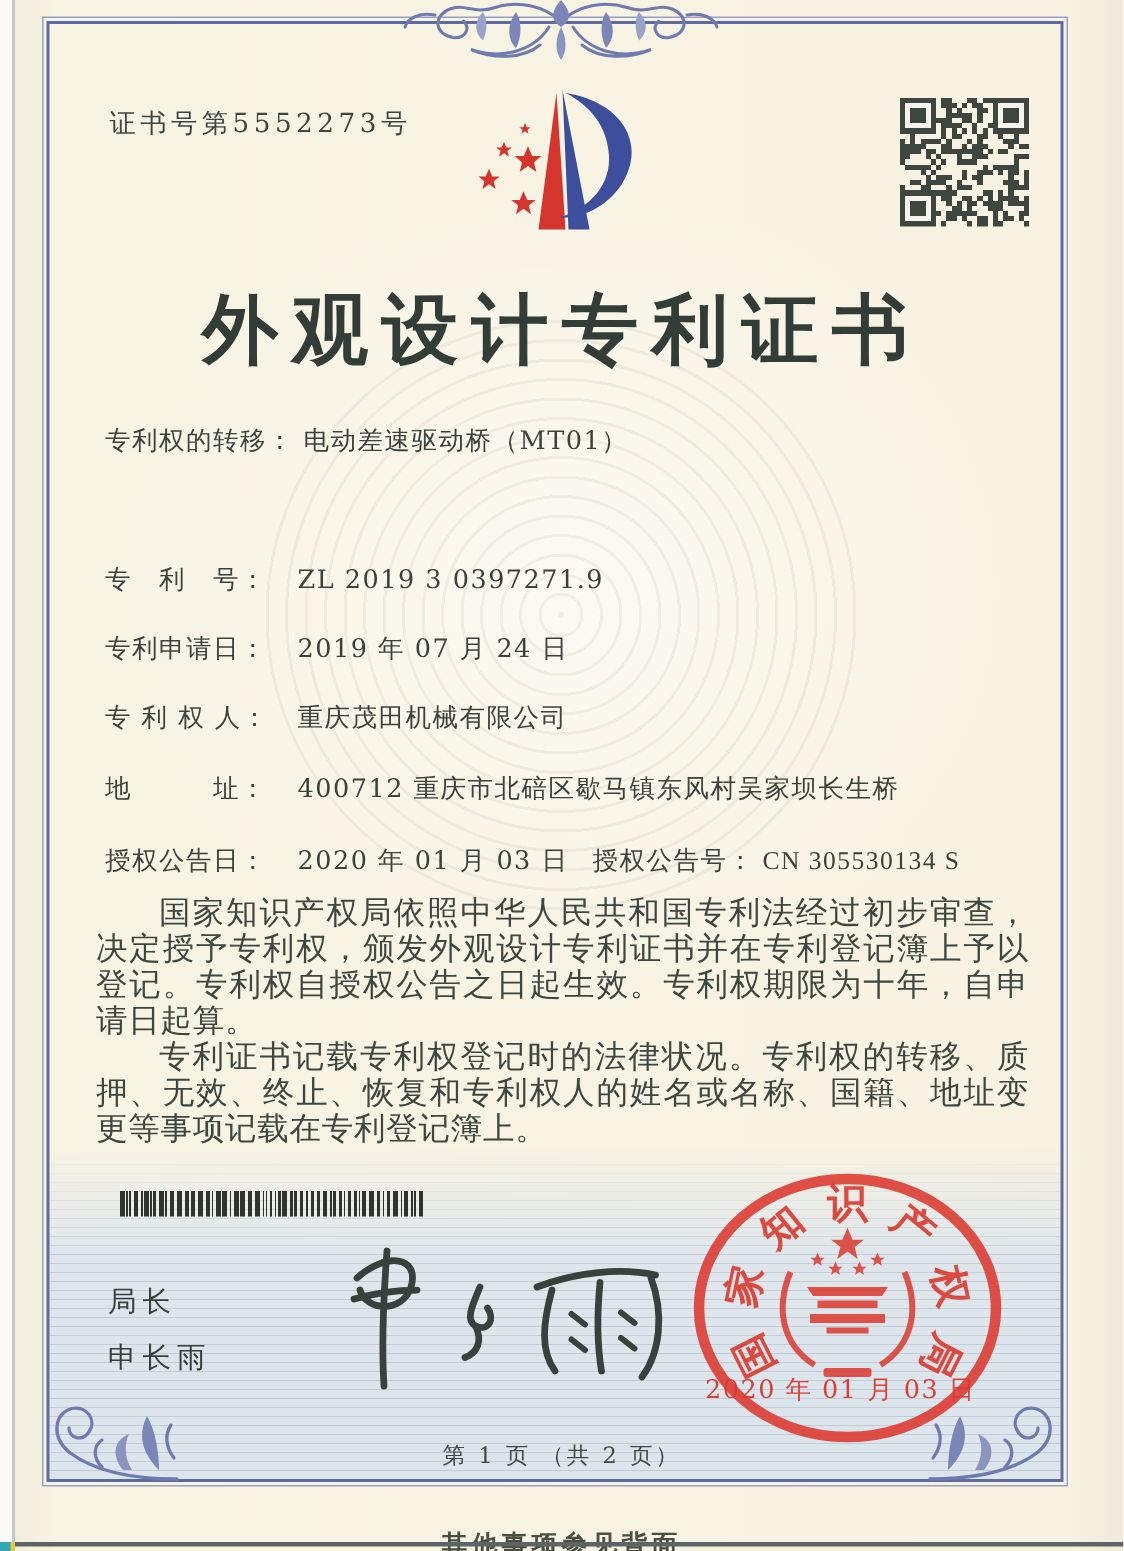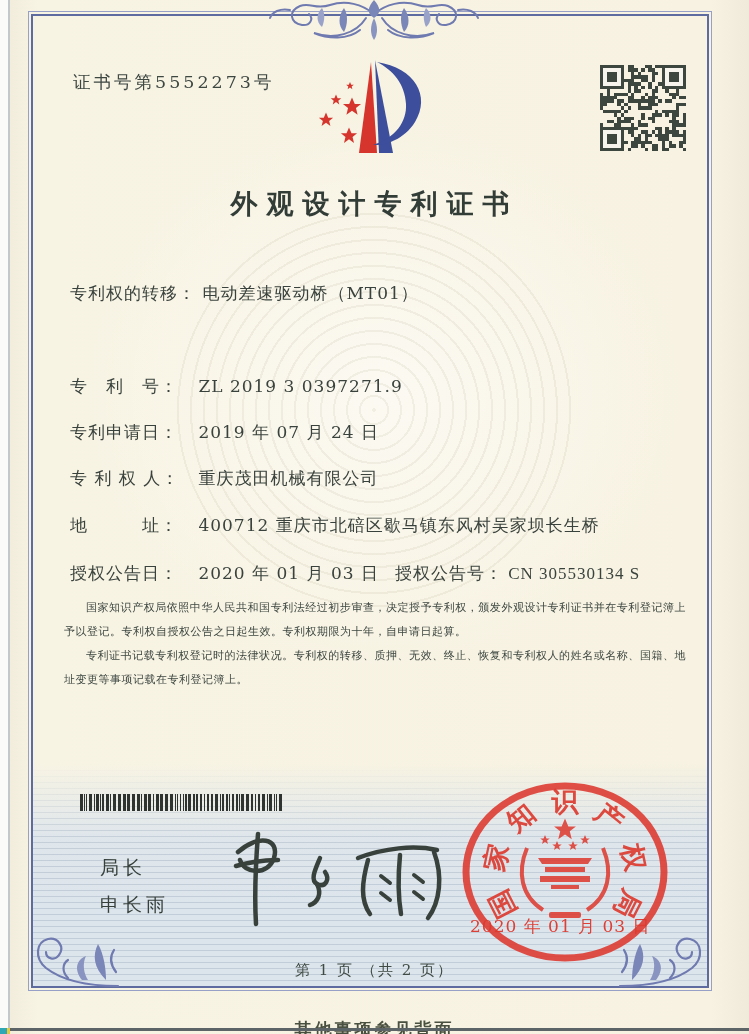--- a/index.html
+++ b/index.html
@@ -29,34 +29,34 @@
     background:linear-gradient(180deg, rgba(221,229,236,0) 0, rgba(221,229,236,.9) 70px, #dde5ec 140px);}
   .band::before{content:"";position:absolute;inset:0;opacity:.55;
     background:repeating-linear-gradient(180deg, rgba(110,132,160,.45) 0 1px, rgba(0,0,0,0) 1px 6px);
     -webkit-mask:linear-gradient(180deg, transparent, #000 80px);
             mask:linear-gradient(180deg, transparent, #000 80px);}
 
   .cert-no{position:absolute;left:73px;top:70px;font-size:17.5px;letter-spacing:3px;color:#3d4742;}
   .logo{position:absolute;left:303px;top:50px;}
   .qr{position:absolute;left:600px;top:65px;}
   .title{position:absolute;left:0;top:186px;width:100%;text-align:center;
-    font-size:27px;font-weight:bold;letter-spacing:9px;color:#333d38;}
+    font-size:51px;font-weight:bold;letter-spacing:9px;color:#333d38;}
 
   .field{position:absolute;left:70px;font-size:17px;color:var(--ink);letter-spacing:1px;white-space:nowrap;}
   .flabel{display:inline-block;min-width:122px;}
   .fvalue{}
   .grant2{position:absolute;left:325px;top:0;font-family:Liberation Serif, serif;}
 
-  .paras{position:absolute;left:64px;top:596px;width:622px;font-size:11px;line-height:24px;
+  .paras{position:absolute;left:64px;top:596px;width:622px;font-size:21px;line-height:24px;
     color:#3d4741;text-align:justify;letter-spacing:.5px;}
   .paras p{margin:0;text-indent:2em;}
 
   .barcode{position:absolute;left:80px;top:794px;}
 
-  .signoff{position:absolute;left:100px;color:#363f3a;font-size:19px;letter-spacing:4px;text-align:center;}
+  .signoff{position:absolute;left:72px;color:#363f3a;font-size:19px;letter-spacing:4px;text-align:center;}
   .sig{position:absolute;left:200px;top:820px;}
 
   .seal{position:absolute;left:458px;top:780px;}
   .seal text{font-family:"DejaVu Serif","Liberation Serif",serif;}
 
   .page-ind{position:absolute;left:0;top:961px;width:100%;text-align:center;
     font-size:15px;letter-spacing:2px;color:#3f4a44;}
   .back-note{position:absolute;left:0;top:1004px;width:100%;text-align:center;
     font-size:17px;font-weight:bold;letter-spacing:3px;color:#49503f;margin-top:14px;}
 

